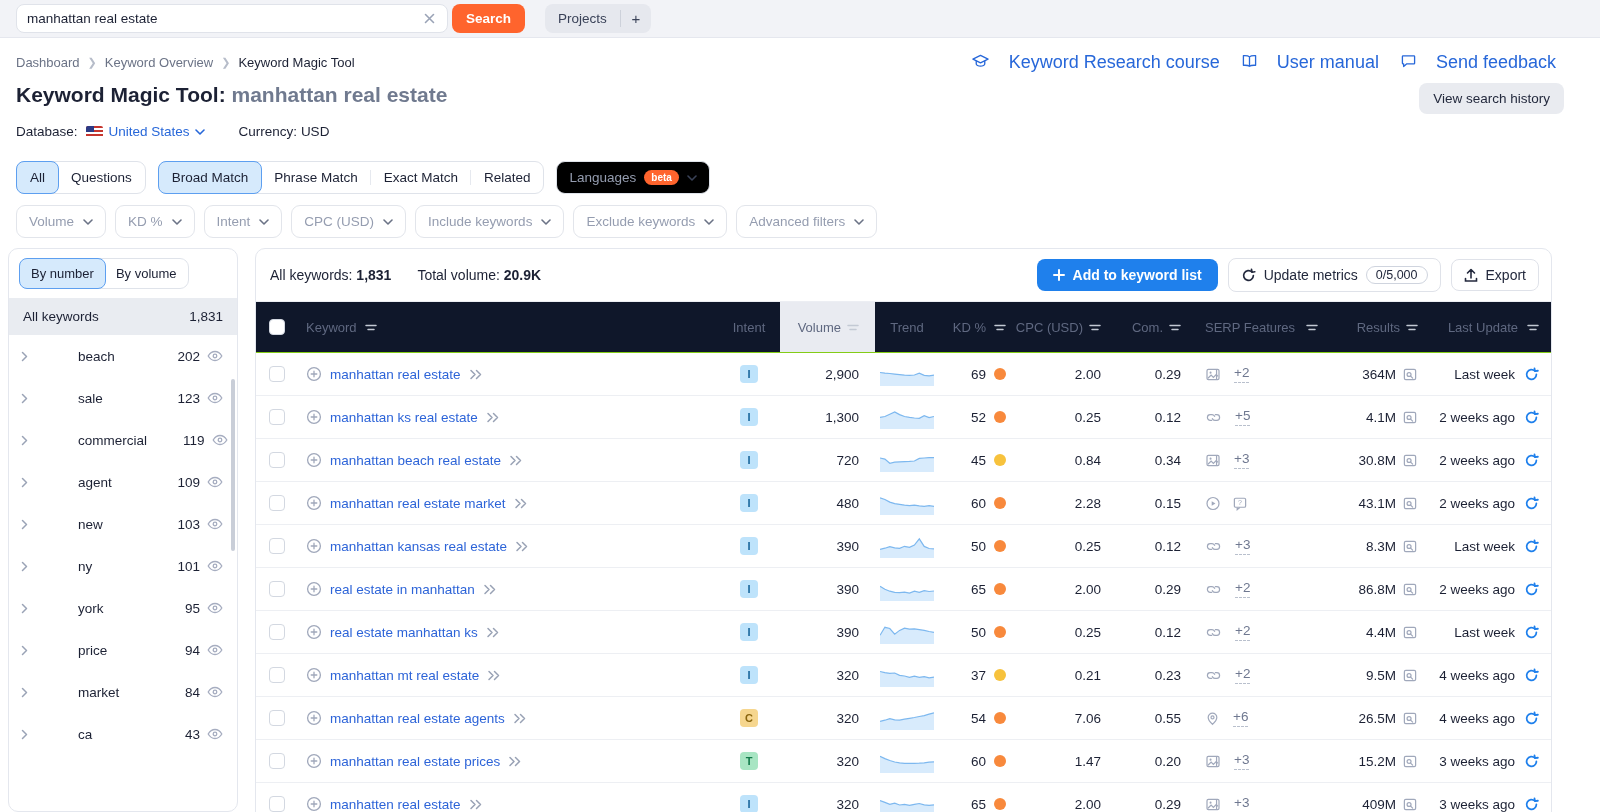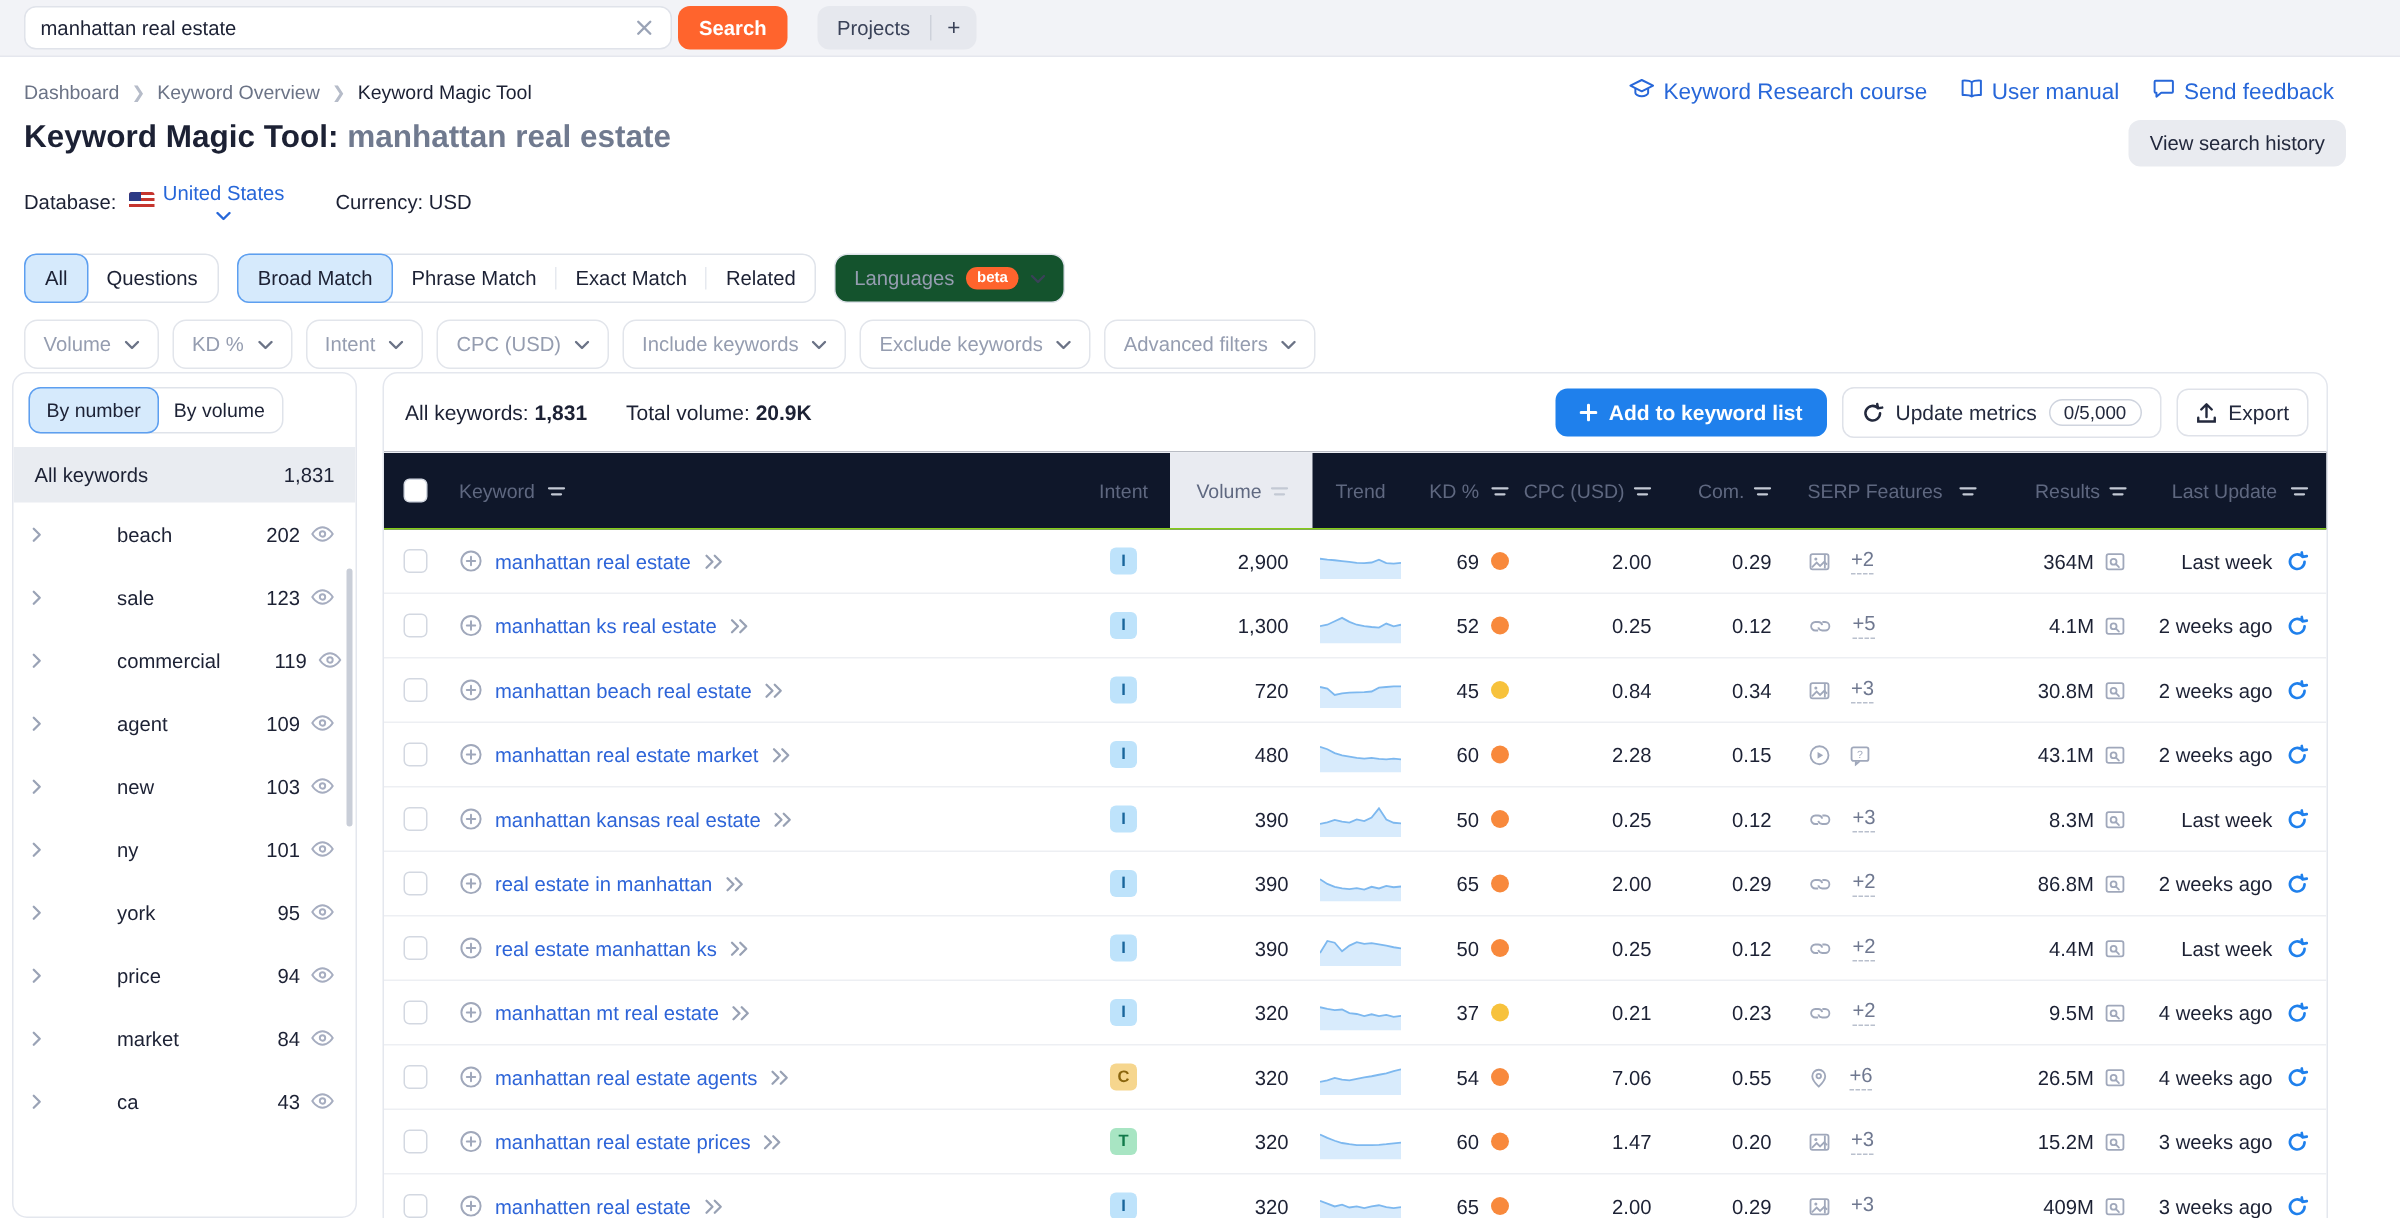--- a/index.html
+++ b/index.html
@@ -24,48 +24,48 @@
   .add-project-btn { width:30px; height:100%; display:flex; align-items:center;
     justify-content:center; color:#3a4258; font-size:15px; cursor:pointer; }
 
   
   .crumb-row { display:flex; align-items:center; justify-content:space-between;
     padding:14px 44px 0 16px; }
   .crumbs { display:flex; align-items:center; gap:8px; font-size:13px; color:#6b7386; }
   .crumbs .sep { color:#b6bcc9; font-size:11px; }
   .crumbs .current { color:#1c2134; }
   .help-links { display:flex; align-items:center; gap:22px; }
-  .help-link { display:flex; align-items:center; gap:6px; color:#2767d9; font-size:15px;
+  .help-link { display:flex; align-items:center; gap:20px; color:#2767d9; font-size:18px;
     cursor:pointer; }
   .title-row { display:flex; align-items:flex-start; justify-content:space-between;
     padding:10px 36px 0 16px; }
   .page-title { font-size:21px; font-weight:bold; }
   .page-title .query { color:#707a8f; }
   .history-btn { background:#e9ebf0; border:none; border-radius:8px; font-size:13.5px;
     color:#23293d; padding:8px 14px; cursor:pointer; font-family:inherit; }
   .meta-row { display:flex; align-items:center; gap:6px; padding:10px 16px 0 16px;
     font-size:13.5px; }
   .us-flag { width:17px; height:12px; border-radius:2px; margin-left:2px; position:relative;
     background:repeating-linear-gradient(#c5352e 0 2px,#fff 2px 4px); overflow:hidden; }
   .us-flag:before { content:""; position:absolute; left:0; top:0; width:8px; height:6px;
     background:#2c3a85; }
-  .db-link { color:#2767d9; display:flex; align-items:center; gap:5px; cursor:pointer;flex-direction:column; }
+  .db-link { color:#2767d9; display:flex; align-items:center; gap:5px; cursor:pointer; }
   .currency { margin-left:28px; }
 
   
   .tabs-row { display:flex; align-items:center; gap:12px; padding:22px 16px 0 16px; }
   .tab-group { display:flex; border:1px solid #dfe3ea; border-radius:9px; background:#fff; }
   .tab { font-size:13.5px; padding:8px 13px; color:#1c2134; cursor:pointer;
     border:1px solid transparent; border-radius:8px; margin:-1px; position:relative; }
   .tab.active { background:#d6eafc; border-color:#5d9ff0; z-index:1; }
   .tab + .tab:not(.active):before { content:""; position:absolute; left:-1px; top:8px;
     bottom:8px; width:1px; background:#e6e9ef; }
   .lang-btn { display:flex; align-items:center; gap:8px; border:1px solid #dfe3ea;
     border-radius:9px; padding:8px 12px; font-size:13.5px; color:#959db0; cursor:pointer;
-    background:#14532d; }
+    background:#000000; }
   .beta-badge { background:#ff642d; color:#fff; font-size:10px; font-weight:bold;
     padding:2px 7px; border-radius:8px; }
   .chev { color:#3a4258; display:inline-flex; }
   .filters-row { display:flex; align-items:center; gap:9px; padding:11px 16px 0 16px; }
   .filter-pill { display:flex; align-items:center; gap:9px; border:1px solid #e2e5eb;
     border-radius:9px; padding:8px 12px; font-size:13.5px; color:#959db0; cursor:pointer;
     background:#fff; }
   .filter-pill .chev { color:#6b7386; }
 
   

